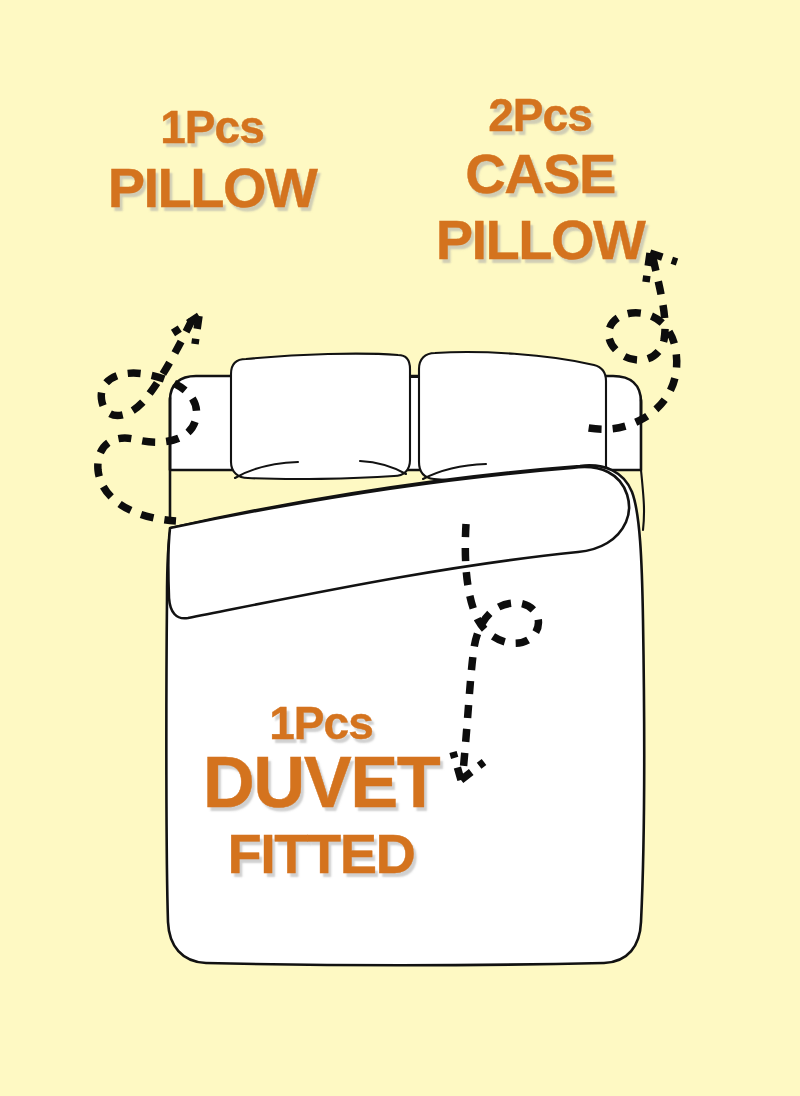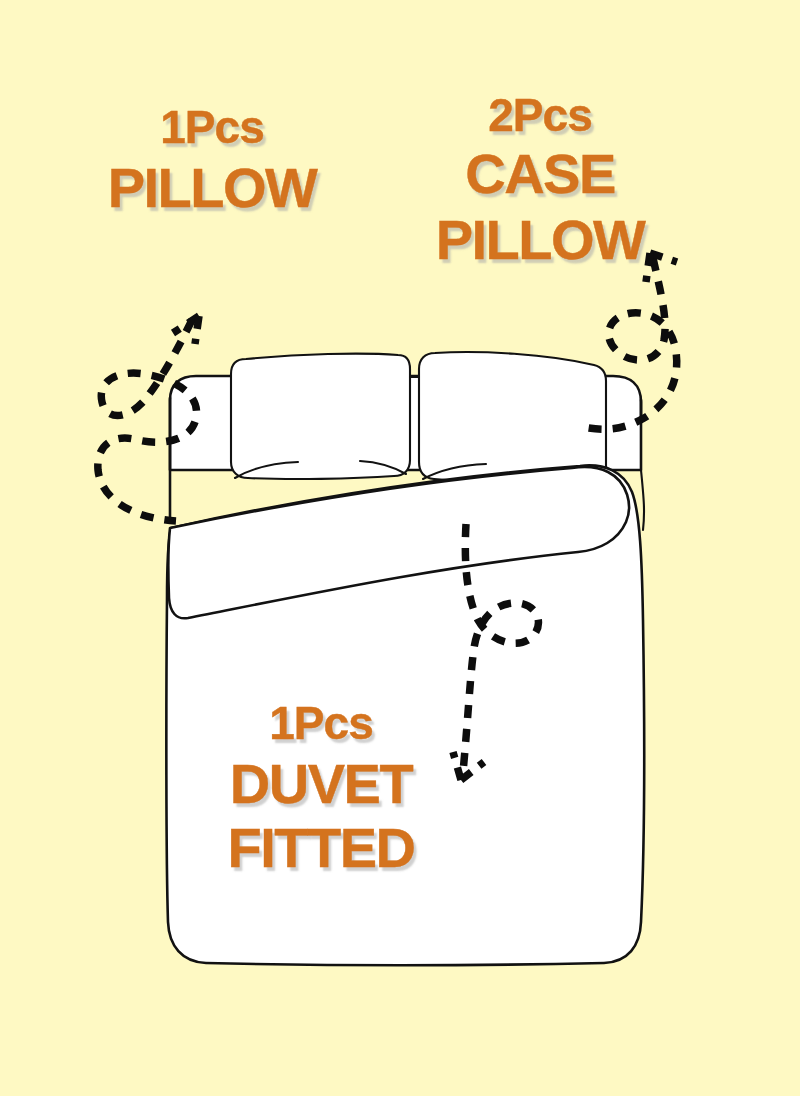--- a/index.html
+++ b/index.html
@@ -69,21 +69,21 @@
   #label-pillow-case .ln-2 { font-size: 56px; margin-top: 10px; letter-spacing: -1.5px; }
   #label-pillow-case .ln-3 { font-size: 56px; margin-top: 8px; letter-spacing: -1.5px; }
 
   
   #label-duvet-cover {
     left: 186px;
     top: 700px;
     width: 270px;
   }
   #label-duvet-cover .ln-1 { font-size: 46px; letter-spacing: -1px; }
-  #label-duvet-cover .ln-2 { font-size: 56px; margin-top: 10px; letter-spacing: -1.5px; }
+  #label-duvet-cover .ln-2 { font-size: 72px; letter-spacing: -1.5px; }
   #label-duvet-cover .ln-3 { font-size: 56px; margin-top: 8px; letter-spacing: -1.5px; }
 
   
   .ink {
     fill: none;
     stroke: #121212;
     stroke-width: 2.6;
     stroke-linecap: round;
     stroke-linejoin: round;
   }

